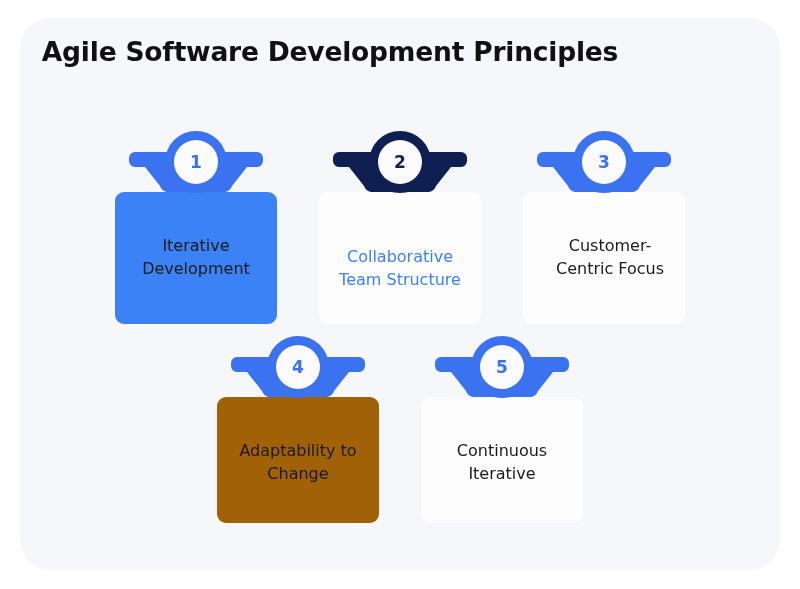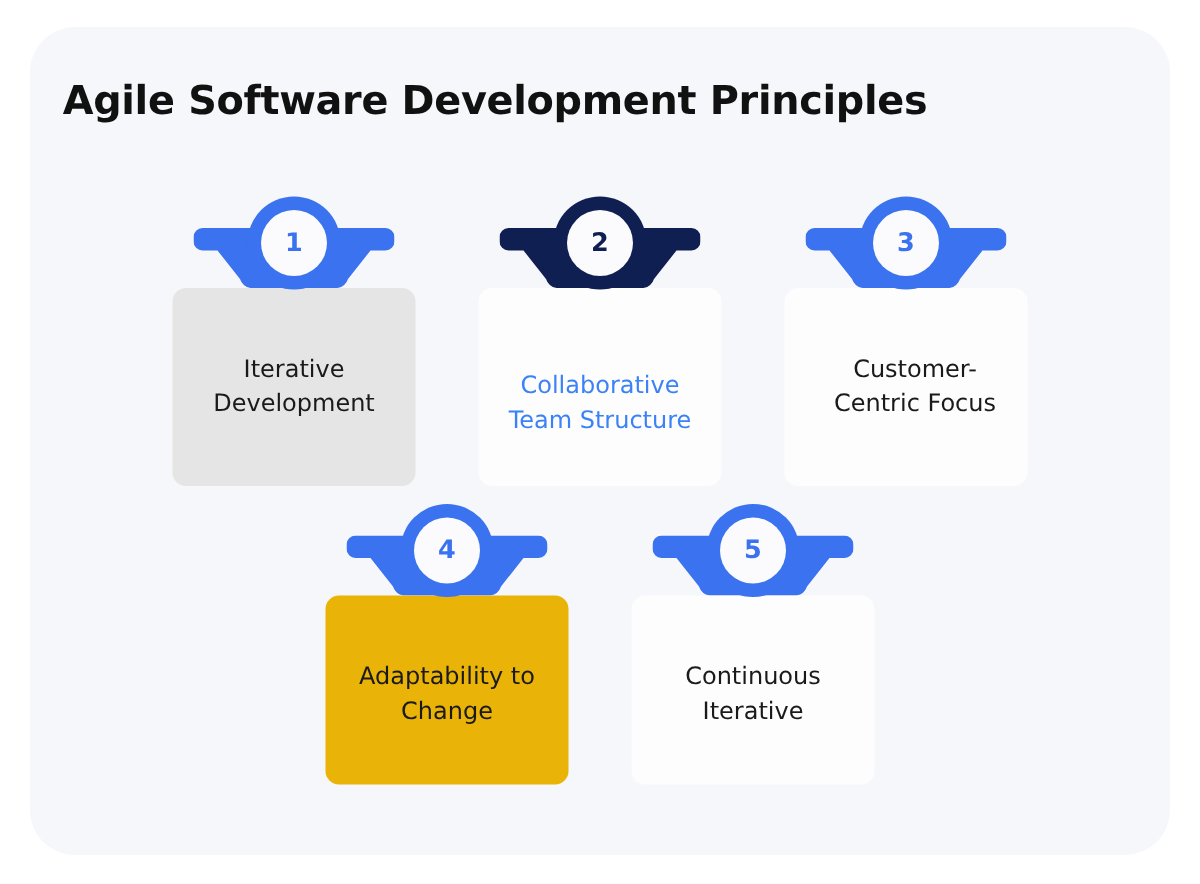--- a/index.html
+++ b/index.html
@@ -30,21 +30,21 @@
     height: 552px;
     background: #f6f7fa;
     border-radius: 30px;
     box-sizing: border-box;
   }
 
   
   .title {
     position: absolute;
     left: 0;
-    top: 52px;
+    top: 36px;
     width: 660px;
     text-align: center;
     font-size: 26.5px;
     font-weight: bold;
     color: #111111;
     letter-spacing: -0.2px;
     line-height: 1.2;
     white-space: nowrap;
   }
 
@@ -146,21 +146,21 @@
         <div class="item-head">
           <div class="basket">
             <svg viewBox="0 0 134 40">
               <path d="M6 0 H128 A6 6 0 0 1 134 6 V9 A6 6 0 0 1 128 15 H118 L103 34 A9 9 0 0 1 96 40 H38 A9 9 0 0 1 31 34 L16 15 H6 A6 6 0 0 1 0 9 V6 A6 6 0 0 1 6 0 Z" fill="#3b72f0"></path>
             </svg>
           </div>
           <div class="badge" style="background: rgb(59, 114, 240);">
             <div class="badge-inner" style="background: rgb(251, 251, 253); color: rgb(59, 114, 240);">1</div>
           </div>
         </div>
-        <div class="card" style="background: #e5e5e5;">
+        <div class="card" style="background: #3b82f6;">
           <div class="card-label" style="color: rgb(26, 26, 26);">Iterative Development</div>
         </div>
       </div>
       <div class="item">
         <div class="item-head">
           <div class="basket">
             <svg viewBox="0 0 134 40">
               <path d="M6 0 H128 A6 6 0 0 1 134 6 V9 A6 6 0 0 1 128 15 H118 L103 34 A9 9 0 0 1 96 40 H38 A9 9 0 0 1 31 34 L16 15 H6 A6 6 0 0 1 0 9 V6 A6 6 0 0 1 6 0 Z" fill="#101f52"></path>
             </svg>
           </div>
@@ -193,21 +193,21 @@
         <div class="item-head">
           <div class="basket">
             <svg viewBox="0 0 134 40">
               <path d="M6 0 H128 A6 6 0 0 1 134 6 V9 A6 6 0 0 1 128 15 H118 L103 34 A9 9 0 0 1 96 40 H38 A9 9 0 0 1 31 34 L16 15 H6 A6 6 0 0 1 0 9 V6 A6 6 0 0 1 6 0 Z" fill="#3b72f0"></path>
             </svg>
           </div>
           <div class="badge" style="background: rgb(59, 114, 240);">
             <div class="badge-inner" style="background: rgb(251, 251, 253); color: rgb(59, 114, 240);">4</div>
           </div>
         </div>
-        <div class="card" style="background: #eab308;">
+        <div class="card" style="background: #a16207;">
           <div class="card-label" style="color: rgb(26, 26, 26);">Adaptability to Change</div>
         </div>
       </div>
       <div class="item">
         <div class="item-head">
           <div class="basket">
             <svg viewBox="0 0 134 40">
               <path d="M6 0 H128 A6 6 0 0 1 134 6 V9 A6 6 0 0 1 128 15 H118 L103 34 A9 9 0 0 1 96 40 H38 A9 9 0 0 1 31 34 L16 15 H6 A6 6 0 0 1 0 9 V6 A6 6 0 0 1 6 0 Z" fill="#3b72f0"></path>
             </svg>
           </div>

